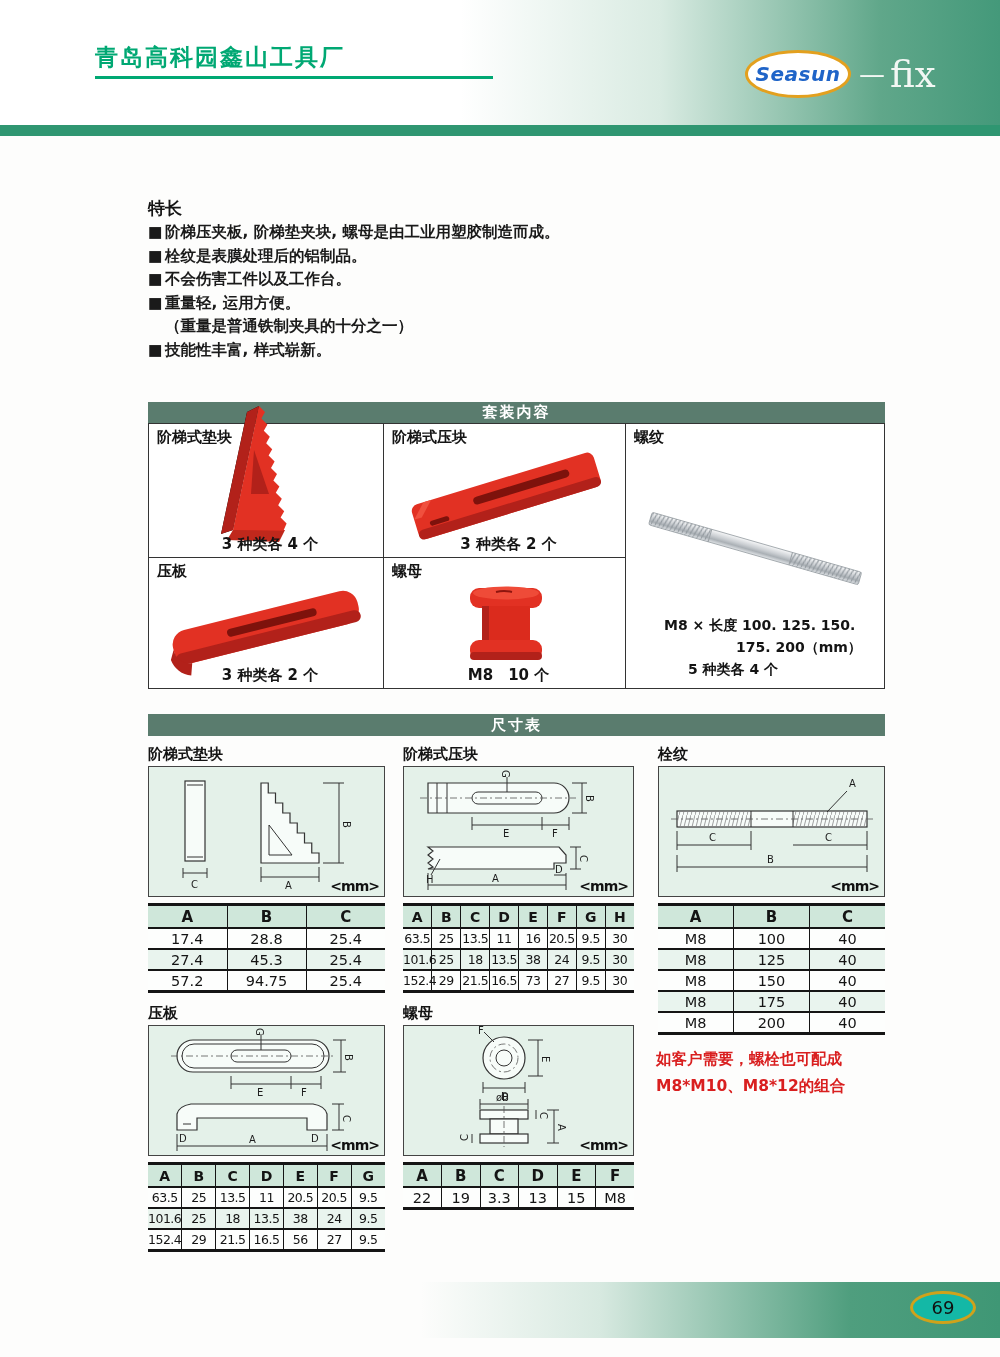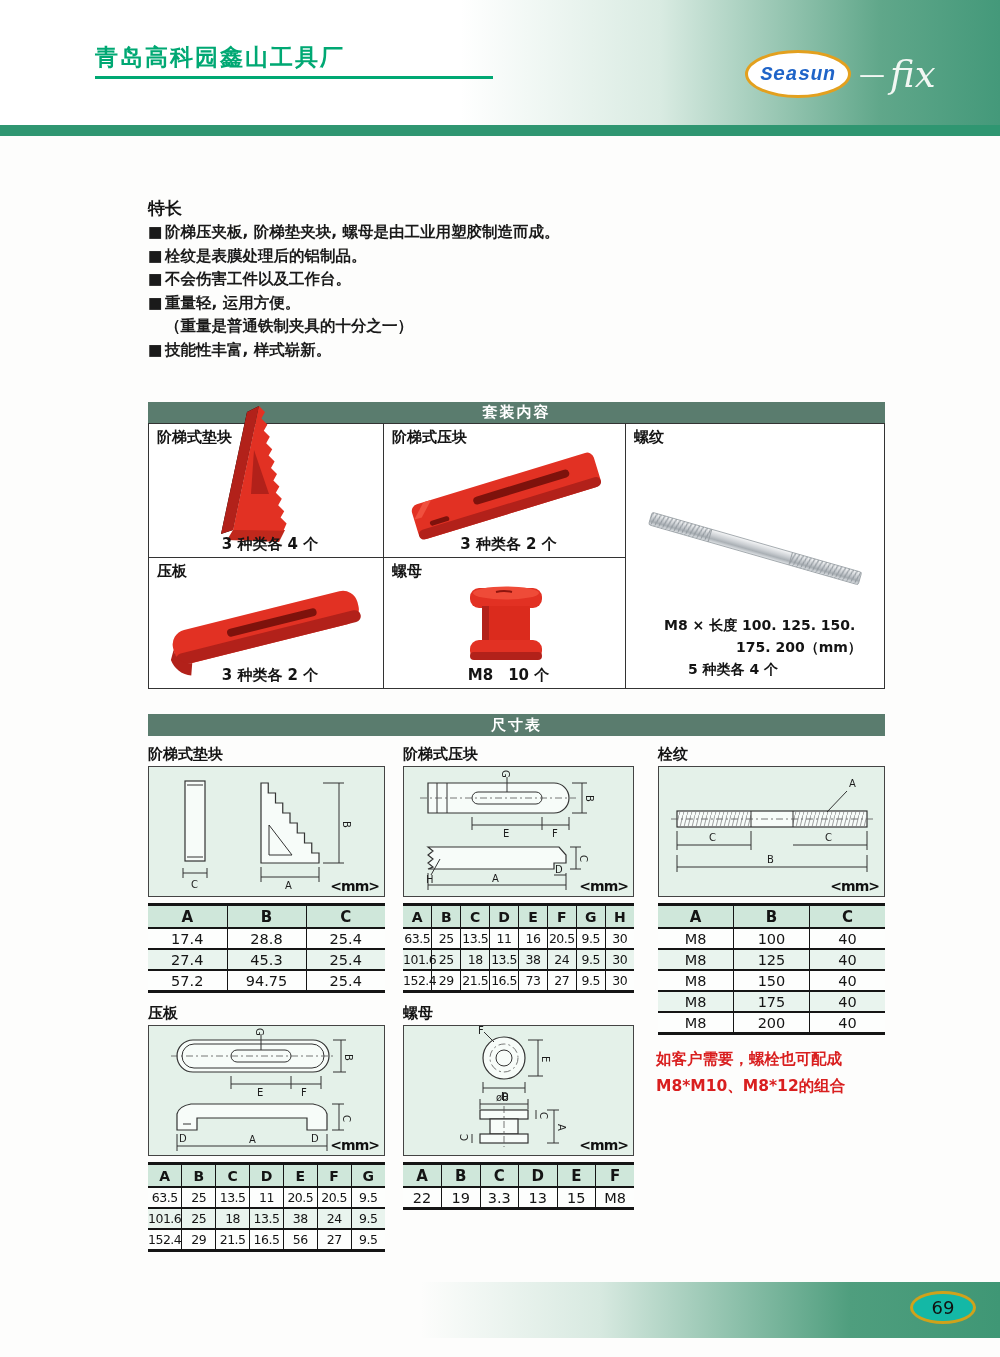--- a/index.html
+++ b/index.html
@@ -8,24 +8,24 @@
 
   
   .header{position:absolute;left:0;top:0;width:1000px;height:125px;
           background:linear-gradient(90deg,#ffffff 0%,#ffffff 46%,#d9ebe2 66%,#60a78a 88%,#44997a 100%);}
   .company{position:absolute;left:95px;top:42px;}
   .company-cn{font-size:23px;font-weight:bold;color:#00a873;letter-spacing:2px;}
   .cn-underline{width:398px;height:0;border-bottom:3px solid #00a873;margin-top:3px;}
   .company-en{font-size:21px;font-weight:bold;font-style:italic;color:#00a873;margin-top:7px;letter-spacing:0.5px;}
   .logo-row{position:absolute;left:745px;top:50px;display:flex;align-items:center;}
   .logo-oval{width:100px;height:42px;background:#ffffff;border:3px solid #e3a01e;border-radius:50%;
-             display:flex;align-items:center;justify-content:center;font-family:Liberation Mono, monospace;}
+             display:flex;align-items:center;justify-content:center;}
   .logo-word{color:#1f64c8;font-size:20px;font-weight:bold;font-style:italic;letter-spacing:0.5px;}
   .logo-dash{color:#f2f7f3;font-size:26px;margin:0 5px 0 8px;}
-  .logo-fix{color:#f2f7f3;font-size:37px;font-style:italic;font-family:"DejaVu Serif","Liberation Serif",serif;line-height:1;}
+  .logo-fix{color:#f2f7f3;font-size:37px;font-family:"DejaVu Serif","Liberation Serif",serif;line-height:1;}
   .header-bar{position:absolute;left:0;top:125px;width:1000px;height:11px;background:#2f9671;}
 
   
   .features{position:absolute;left:148px;top:197px;width:580px;}
   .feat-title{font-size:17px;font-weight:bold;margin-bottom:1px;}
   .feat-line{display:flex;font-size:15.5px;line-height:23.5px;font-weight:bold;color:#1a1a1a;}
   .feat-bullet{width:17px;flex:0 0 17px;}
   .feat-line.no-bullet .feat-bullet{visibility:hidden;}
 
   

